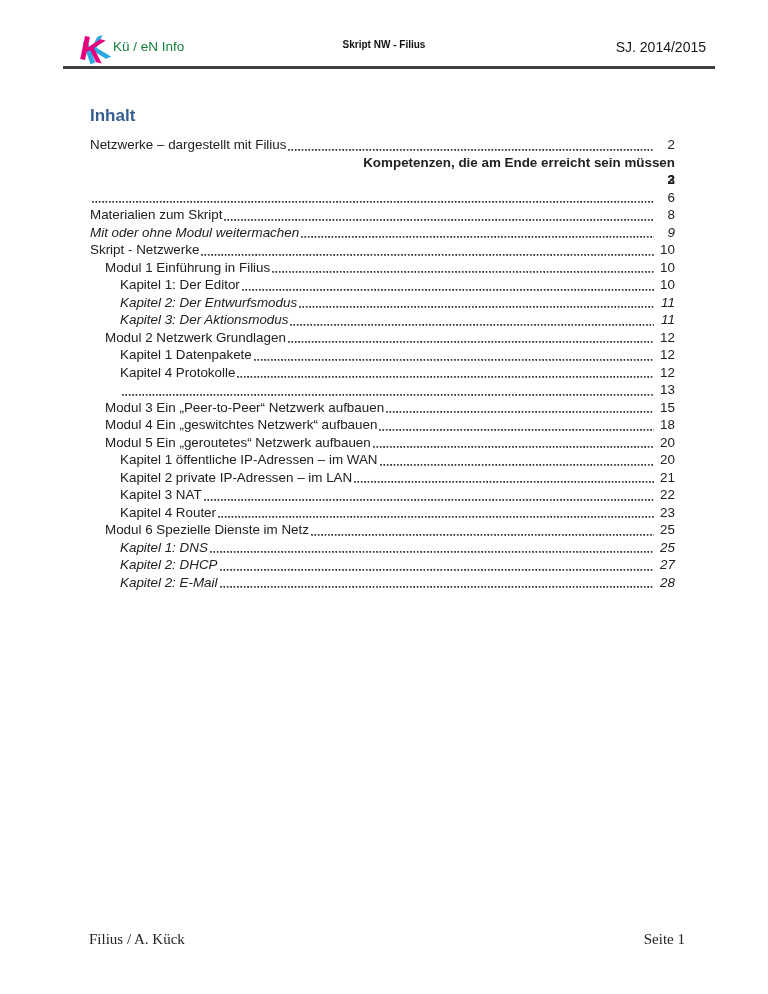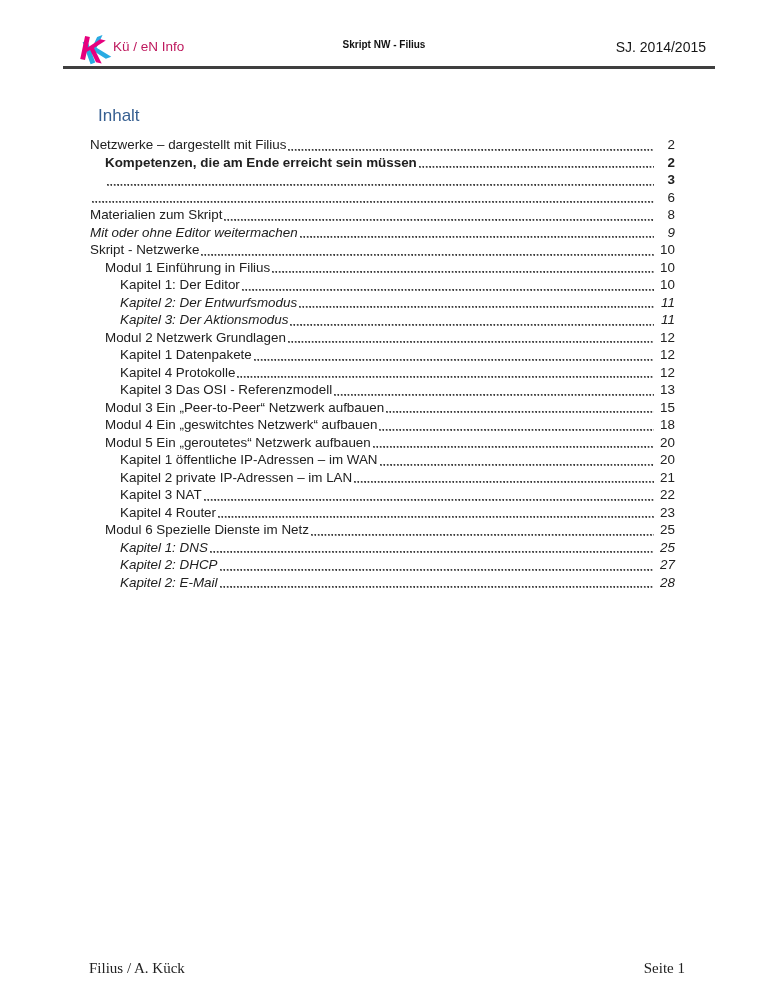--- a/index.html
+++ b/index.html
@@ -6,44 +6,44 @@
   .page{
     position:relative;
     width:768px;height:994px;
     background:#ffffff;
     font-family:"Liberation Sans", sans-serif;
     color:#1f1f1f;
     overflow:hidden;
   }
   
   .hdr-logo{position:absolute;left:76px;top:26px;width:36px;height:42px;}
-  .hdr-left{position:absolute;left:113px;top:39px;font-size:13.5px;color:#be185d;}
+  .hdr-left{position:absolute;left:113px;top:39px;font-size:13.5px;color:#15803d;}
   .hdr-center{position:absolute;left:0;right:0;top:39px;text-align:center;font-size:10px;font-weight:700;color:#111;}
   .hdr-right{position:absolute;right:62px;top:39px;font-size:14px;color:#161616;}
   .hdr-rule{position:absolute;left:63px;top:66px;width:652px;height:2.5px;background:#3f3f3f;}
   
   .content{position:absolute;left:90px;right:93px;top:106px;}
-  .toc-title{margin:0 0 10px 8px;font-size:17px;font-weight:400;}
+  .toc-title{margin:0 0 10px 0;font-size:17px;font-weight:700;}
   .toc-row{display:flex;align-items:flex-end;height:17.5px;font-size:13.4px;color:#212121;}
   .toc-row .label{white-space:nowrap;line-height:17.5px;}
   .toc-row .leader{
     flex:1;height:17.5px;margin:0 3px 0 2px;
     background-image:radial-gradient(circle at 1.1px 1.1px,#3d3d3d 0.85px,transparent 1.15px);
     background-size:3.4px 2.4px;
     background-repeat:repeat-x;
     background-position:0 12.6px;
   }
   .toc-row .pagenum{min-width:18px;text-align:right;line-height:17.5px;}
   .lvl0{padding-left:0;align-items:flex-end;}
   .lvl1{padding-left:15px;}
   .lvl2{padding-left:30px;}
-  .bold{font-weight:700;}
+  .bold{font-weight:700;flex-direction:column;}
   .italic{font-style:italic;}
   
-  .ftr{position:absolute;left:0;right:0;top:931px;height:22px;font-family:"Liberation Serif", serif;font-size:15px;color:#222;margin-top:29px;}
+  .ftr{position:absolute;left:0;right:0;top:931px;height:22px;font-family:"Liberation Serif", serif;font-size:15px;color:#222;}
   .ftr-left{position:absolute;left:89px;}
   .ftr-right{position:absolute;right:83px;}
 </style>
 </head>
 <body>
 
 <div class="page">
 
   <svg class="hdr-logo" viewBox="0 0 36 42" aria-hidden="true">
     <g font-family="Liberation Sans, sans-serif" font-weight="bold" font-size="34">
@@ -76,21 +76,21 @@
         <div class="toc-row lvl0">
           <span class="leader"></span>
           <span class="pagenum">6</span>
         </div>
         <div class="toc-row lvl0">
           <span class="label">Materialien zum Skript</span>
           <span class="leader"></span>
           <span class="pagenum">8</span>
         </div>
         <div class="toc-row lvl0 italic">
-          <span class="label">Mit oder ohne Editor weitermachen</span>
+          <span class="label">Mit oder ohne Modul weitermachen</span>
           <span class="leader"></span>
           <span class="pagenum">9</span>
         </div>
         <div class="toc-row lvl0">
           <span class="label">Skript - Netzwerke</span>
           <span class="leader"></span>
           <span class="pagenum">10</span>
         </div>
         <div class="toc-row lvl1">
           <span class="label">Modul 1 Einführung in Filius</span>
@@ -121,21 +121,20 @@
           <span class="label">Kapitel 1 Datenpakete</span>
           <span class="leader"></span>
           <span class="pagenum">12</span>
         </div>
         <div class="toc-row lvl2">
           <span class="label">Kapitel 4 Protokolle</span>
           <span class="leader"></span>
           <span class="pagenum">12</span>
         </div>
         <div class="toc-row lvl2">
-          <span class="label">Kapitel 3 Das OSI - Referenzmodell</span>
           <span class="leader"></span>
           <span class="pagenum">13</span>
         </div>
         <div class="toc-row lvl1">
           <span class="label">Modul 3 Ein „Peer-to-Peer“ Netzwerk aufbauen</span>
           <span class="leader"></span>
           <span class="pagenum">15</span>
         </div>
         <div class="toc-row lvl1">
           <span class="label">Modul 4 Ein „geswitchtes Netzwerk“ aufbauen</span>

